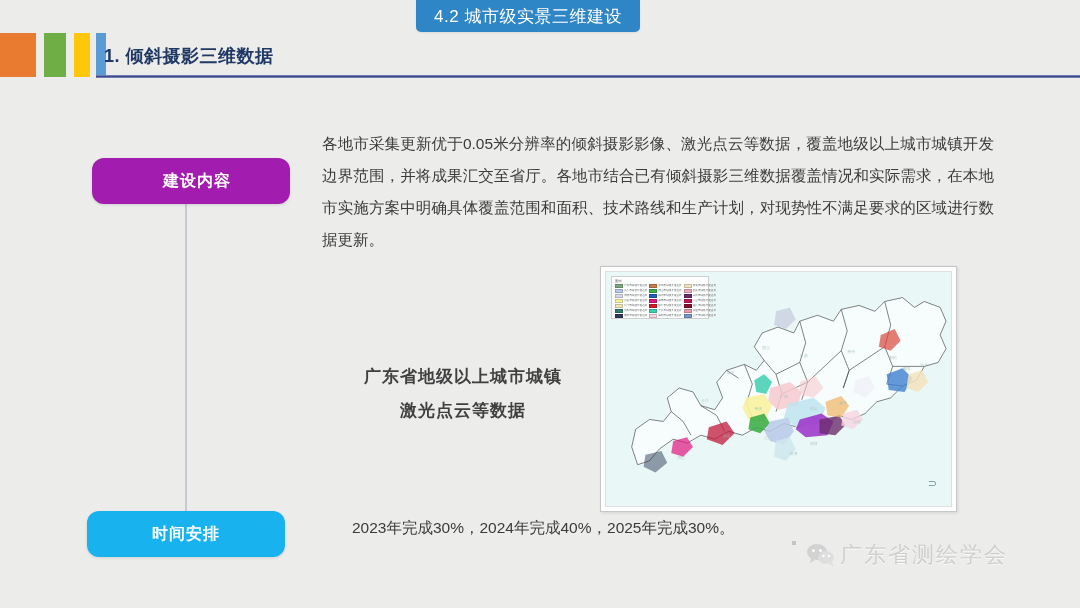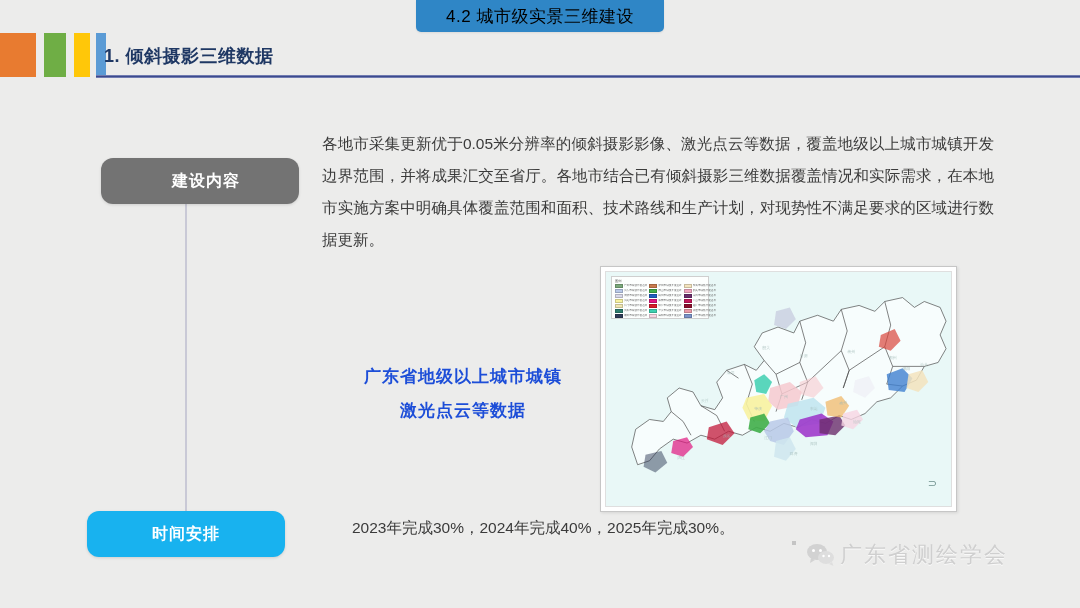--- a/index.html
+++ b/index.html
@@ -6,25 +6,25 @@
   html, body {
     width: 1080px; height: 608px;
     background: #ececeb;
     font-family: "Liberation Sans", "DejaVu Sans", sans-serif;
     overflow: hidden;
   }
   .slide { position: relative; width: 1080px; height: 608px; background: #ececeb; }
 
   
   .banner {
-    position: absolute; left: 416px; top: 0; width: 248px; height: 32px;
+    position: absolute; left: 416px; top: 0; width: 224px; height: 32px;
     background: #2f86c6;
     border-bottom-left-radius: 5px; border-bottom-right-radius: 5px;
     display: flex; align-items: center; justify-content: center;
-    color: #000000; font-size: 17px; letter-spacing: .5px; font-weight: 400;
+    color: #ffffff; font-size: 17px; letter-spacing: .5px; font-weight: 400;
     box-shadow: 0 1px 2px rgba(0,0,0,.08);
   }
 
   
   .bars { position: absolute; left: 0; top: 33px; height: 44px; display: flex; align-items: stretch; }
   .bar { height: 44px; }
   .bar.b0 { width: 36px; background: #e87b30; }
   .bar.b1 { width: 8px;  background: transparent; }
   .bar.b2 { width: 22px; background: #6fae45; }
   .bar.b3 { width: 8px;  background: transparent; }
@@ -49,41 +49,41 @@
     background: #c9c9d6;
   }
 
   
   .pill {
     position: absolute; width: 198px; height: 46px; border-radius: 12px;
     display: flex; align-items: center; justify-content: center;
     color: #ffffff; font-size: 16px; font-weight: bold; letter-spacing: 1px;
     box-shadow: 0 1px 3px rgba(0,0,0,.12);
   }
-  .pill-build { left: 101px; top: 158px; background: #737373; padding-left: 12px; }
+  .pill-build { left: 92px; top: 158px; background: #a21caf; padding-left: 12px; }
   .pill-time  { left: 87px; top: 511px; background: #18b2ef; }
 
   
   .left-heading {
     position: absolute; left: 87px; top: 352px; width: 198px;
     text-align: center; font-size: 20px; font-weight: bold; color: #1a1a1a;
     letter-spacing: 2px;
   }
 
   
   .body-text {
     position: absolute; left: 322px; top: 128px; width: 672px;
     font-size: 15.5px; line-height: 32px; color: #3b3b3b;
     text-align: justify; text-justify: inter-ideograph;
   }
 
   
   .map-caption {
     position: absolute; left: 340px; top: 360px; width: 246px;
-    text-align: center; font-size: 17px; font-weight: bold; color: #1d4ed8;
+    text-align: center; font-size: 17px; font-weight: bold; color: #404040;
     line-height: 34px; letter-spacing: 1px;
   }
 
   
   .schedule {
     position: absolute; left: 352px; top: 518px;
     font-size: 15.5px; color: #3b3b3b; white-space: nowrap;
   }
 
   

